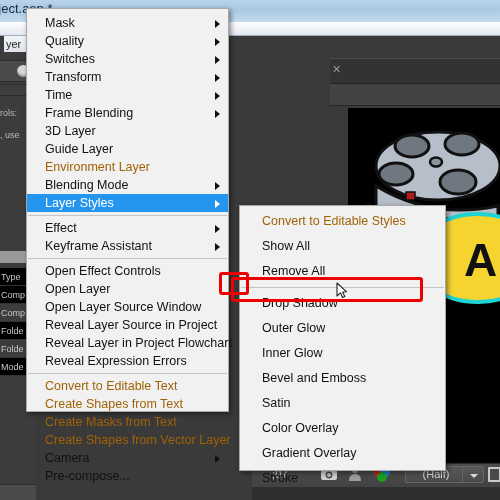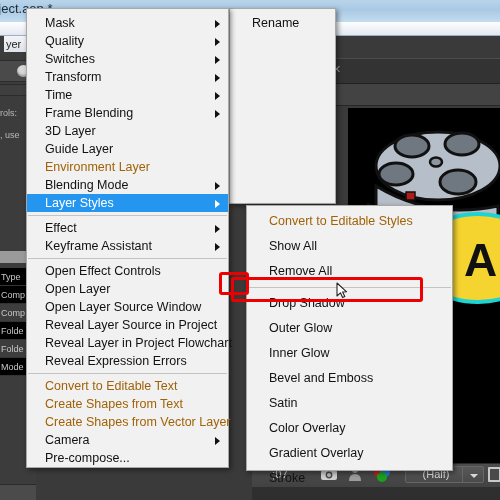--- a/index.html
+++ b/index.html
@@ -135,21 +135,21 @@
   
   .art { position: absolute; left: 0; top: 0; }
 
   
   .menu {
     position: absolute;
     background: #f1f1f1;
     border: 1px solid #a8a8a8;
     box-shadow: 2px 2px 5px rgba(0,0,0,.45);
   }
-  #menu-layer { left: 26px; top: 8px; width: 203px; height: 460px; }
+  #menu-layer { left: 26px; top: 8px; width: 203px; height: 404px; }
   .mi {
     position: relative; height: 18px; line-height: 18px;
     padding-left: 18px; font-size: 12.5px; color: #111;
     white-space: nowrap; font-family: "Liberation Sans", sans-serif;
   }
   .mi.dis { color: #a16207; }
   .mi.sel { background: #2496f0; color: #ffffff; }
   .mi .arr {
     position: absolute; right: 8px; top: 6px;
     width: 0; height: 0;
@@ -161,21 +161,21 @@
 
   
   #menu-rename {
     left: 229px; top: 8px; width: 107px; height: 196px;
     background: #f1f1f1; border: 1px solid #a8a8a8;
   }
   #menu-rename .mi { padding-left: 22px; }
 
   
   #menu-styles {
-    left: 246px; top: 205px; width: 207px; height: 266px;
+    left: 239px; top: 205px; width: 207px; height: 266px;
   }
   #menu-styles .mi { padding-left: 22px; height: 25px; line-height: 25px; }
 
   
   .annot-box {
     position: absolute; border: 3px solid #ee0000; border-radius: 3px;
     pointer-events: none;
   }
   #annot-drop { left: 231px; top: 277px; width: 192px; height: 25px; }
   #annot-left { left: 219px; top: 272px; width: 30px; height: 23px; }
@@ -277,25 +277,20 @@
   <svg class="sb-ico" style="left:372px;width:20px;" viewBox="0 0 20 16">
     <circle cx="7" cy="6" r="5" fill="#d81b1b" opacity=".92"></circle>
     <circle cx="13" cy="6" r="5" fill="#1d7ee8" opacity=".92"></circle>
     <circle cx="10" cy="11" r="5" fill="#17a81a" opacity=".92"></circle>
   </svg>
 
   <div class="sb-half">(Half)</div>
   <div class="sb-dropbtn"></div>
   <div class="sb-rect"></div>
 
-  <div class="menu" id="menu-rename">
-    <div class="mi" style="margin-top:5px;">
-      <span>Rename</span>
-    </div>
-  </div>
 
   <div class="menu" id="menu-layer">
 
     <div style="height:5px"></div>
 
     <div class="mi">
       <span>Mask</span>
       <span class="arr"></span>
     </div>
     <div class="mi">
@@ -368,20 +363,23 @@
       <span>Reveal Expression Errors</span>
     </div>
 
     <div class="msep"></div>
 
     <div class="mi dis">
       <span>Convert to Editable Text</span>
     </div>
     <div class="mi dis">
       <span>Create Shapes from Text</span>
+    </div>
+    <div class="mi dis">
+      <span>Create Masks from Text</span>
     </div>
     <div class="mi dis">
       <span>Create Shapes from Vector Layer</span>
     </div>
     <div class="mi">
       <span>Camera</span>
       <span class="arr"></span>
     </div>
     <div class="mi">
       <span>Pre-compose...</span>

